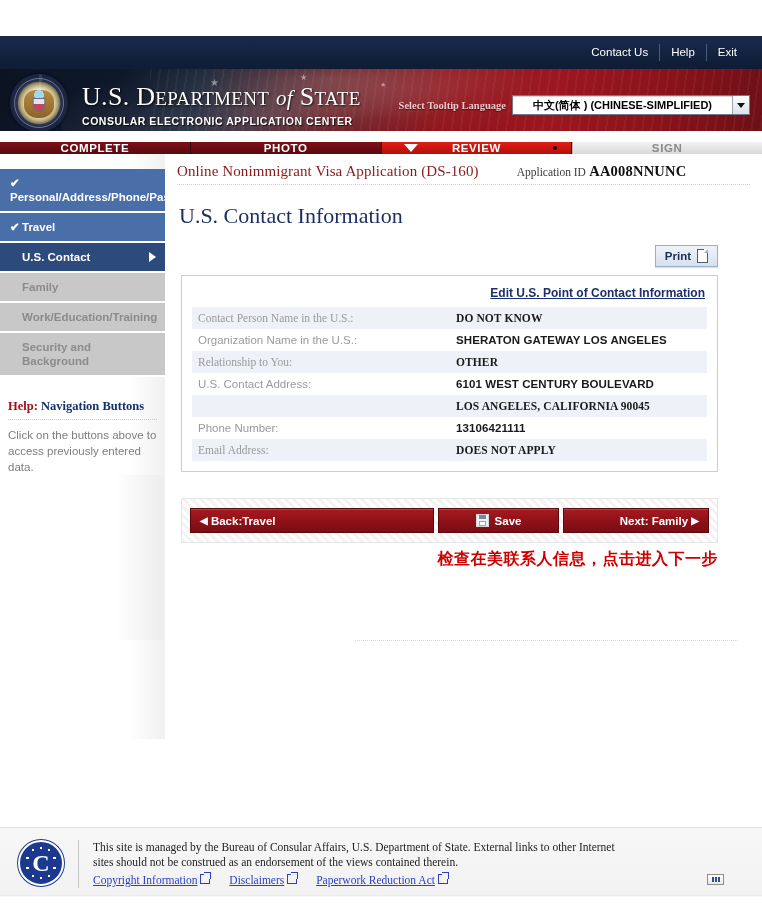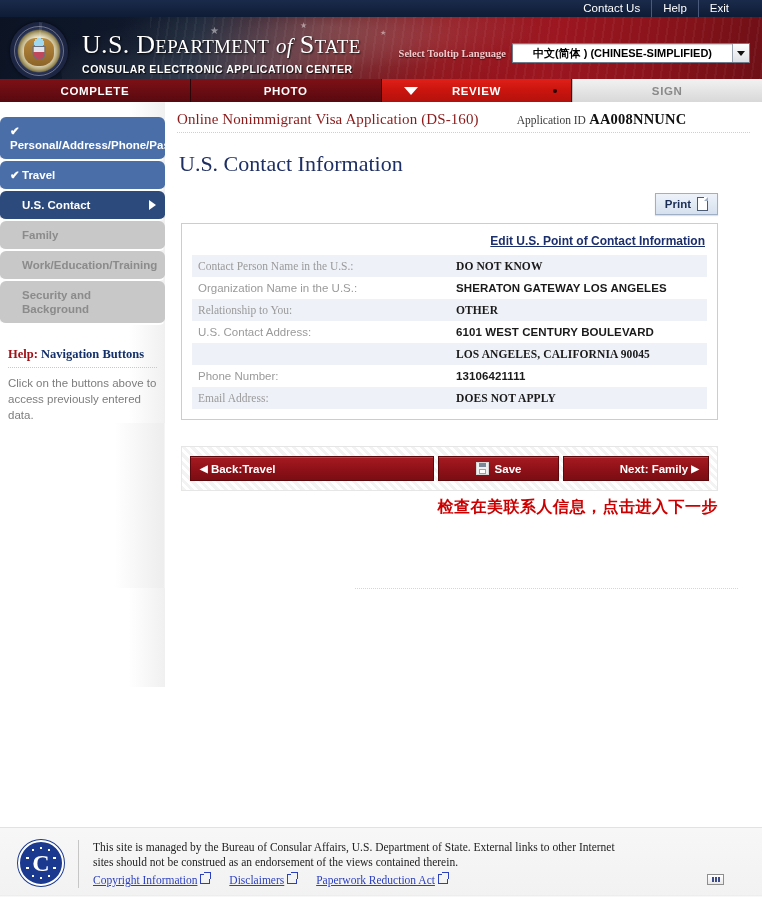--- a/index.html
+++ b/index.html
@@ -8,25 +8,26 @@
     background:#ffffff;
     font-family:"Liberation Sans", sans-serif;
     font-size:12px;
     color:#333;
     overflow:hidden;
     position:relative;
   }
 
   
   .topbar{
-    height:17px;
+    height:33px;
     background:linear-gradient(to bottom,#1a2a4a 0%,#0f1c36 100%);
     display:flex; align-items:center; justify-content:flex-end;
-    padding-right:22px;
+    padding-right:14px;
     position:relative;
+    margin-top:36px;
   }
   .topbar .tlink{
     color:#ffffff; font-size:11.5px; font-family:"Liberation Sans",sans-serif;
     padding:0 11px; text-decoration:none; line-height:17px;
     border-left:1px solid #4a5a7a;
   }
   .topbar .tlink:first-child{border-left:none;}
 
   
   .masthead{
@@ -119,21 +120,21 @@
     width:16px; border-left:1px solid #9aa3ad;
     background:linear-gradient(#fdfdfd,#dfe2e6);
     display:flex;align-items:center;justify-content:center;
   }
   .tl-select .arrow i{
     width:0;height:0;border-left:4px solid transparent;border-right:4px solid transparent;
     border-top:5px solid #111; display:block;
   }
 
   
-  .tabs{height:23px;display:flex;}
+  .tabs{height:23px;display:flex;align-items:flex-end;}
   .tab{
     flex:1; position:relative;
     display:flex;align-items:center;justify-content:center;
     font-size:11.5px; font-weight:bold; letter-spacing:.6px;
     color:#ffffff;
     border-right:1px solid #2a0609;
   }
   .tab.done{background:linear-gradient(to bottom,#7d1117 0%,#6a0d13 50%,#58090f 100%);}
   .tab.current{
     background:linear-gradient(to bottom,#e02018 0%,#cc150f 45%,#b3110c 100%);
@@ -162,21 +163,20 @@
     min-height:585px;
   }
   .sb-spacer{height:15px;}
   .sb-item{
     position:relative;
     padding:7px 18px 7px 10px;
     font-size:11.5px; font-weight:bold;
     line-height:14px;
     border-bottom:2px solid #ffffff;
     min-height:14px;
-    border-radius:6px;
   }
   .sb-item.visited{background:#4a6ea8;color:#ffffff;}
   .sb-item.active{background:#2d4a7c;color:#ffffff;}
   .sb-item.pending{background:#c8c8c8;color:#8b8b8b;}
   .sb-item .chk{
     display:inline-block;width:12px;font-weight:bold;
   }
   .sb-item .lbl{display:inline;}
   .sb-item.pending .lbl, .sb-item.active .lbl{margin-left:12px;display:inline-block;}
   .sb-item.active:after{

